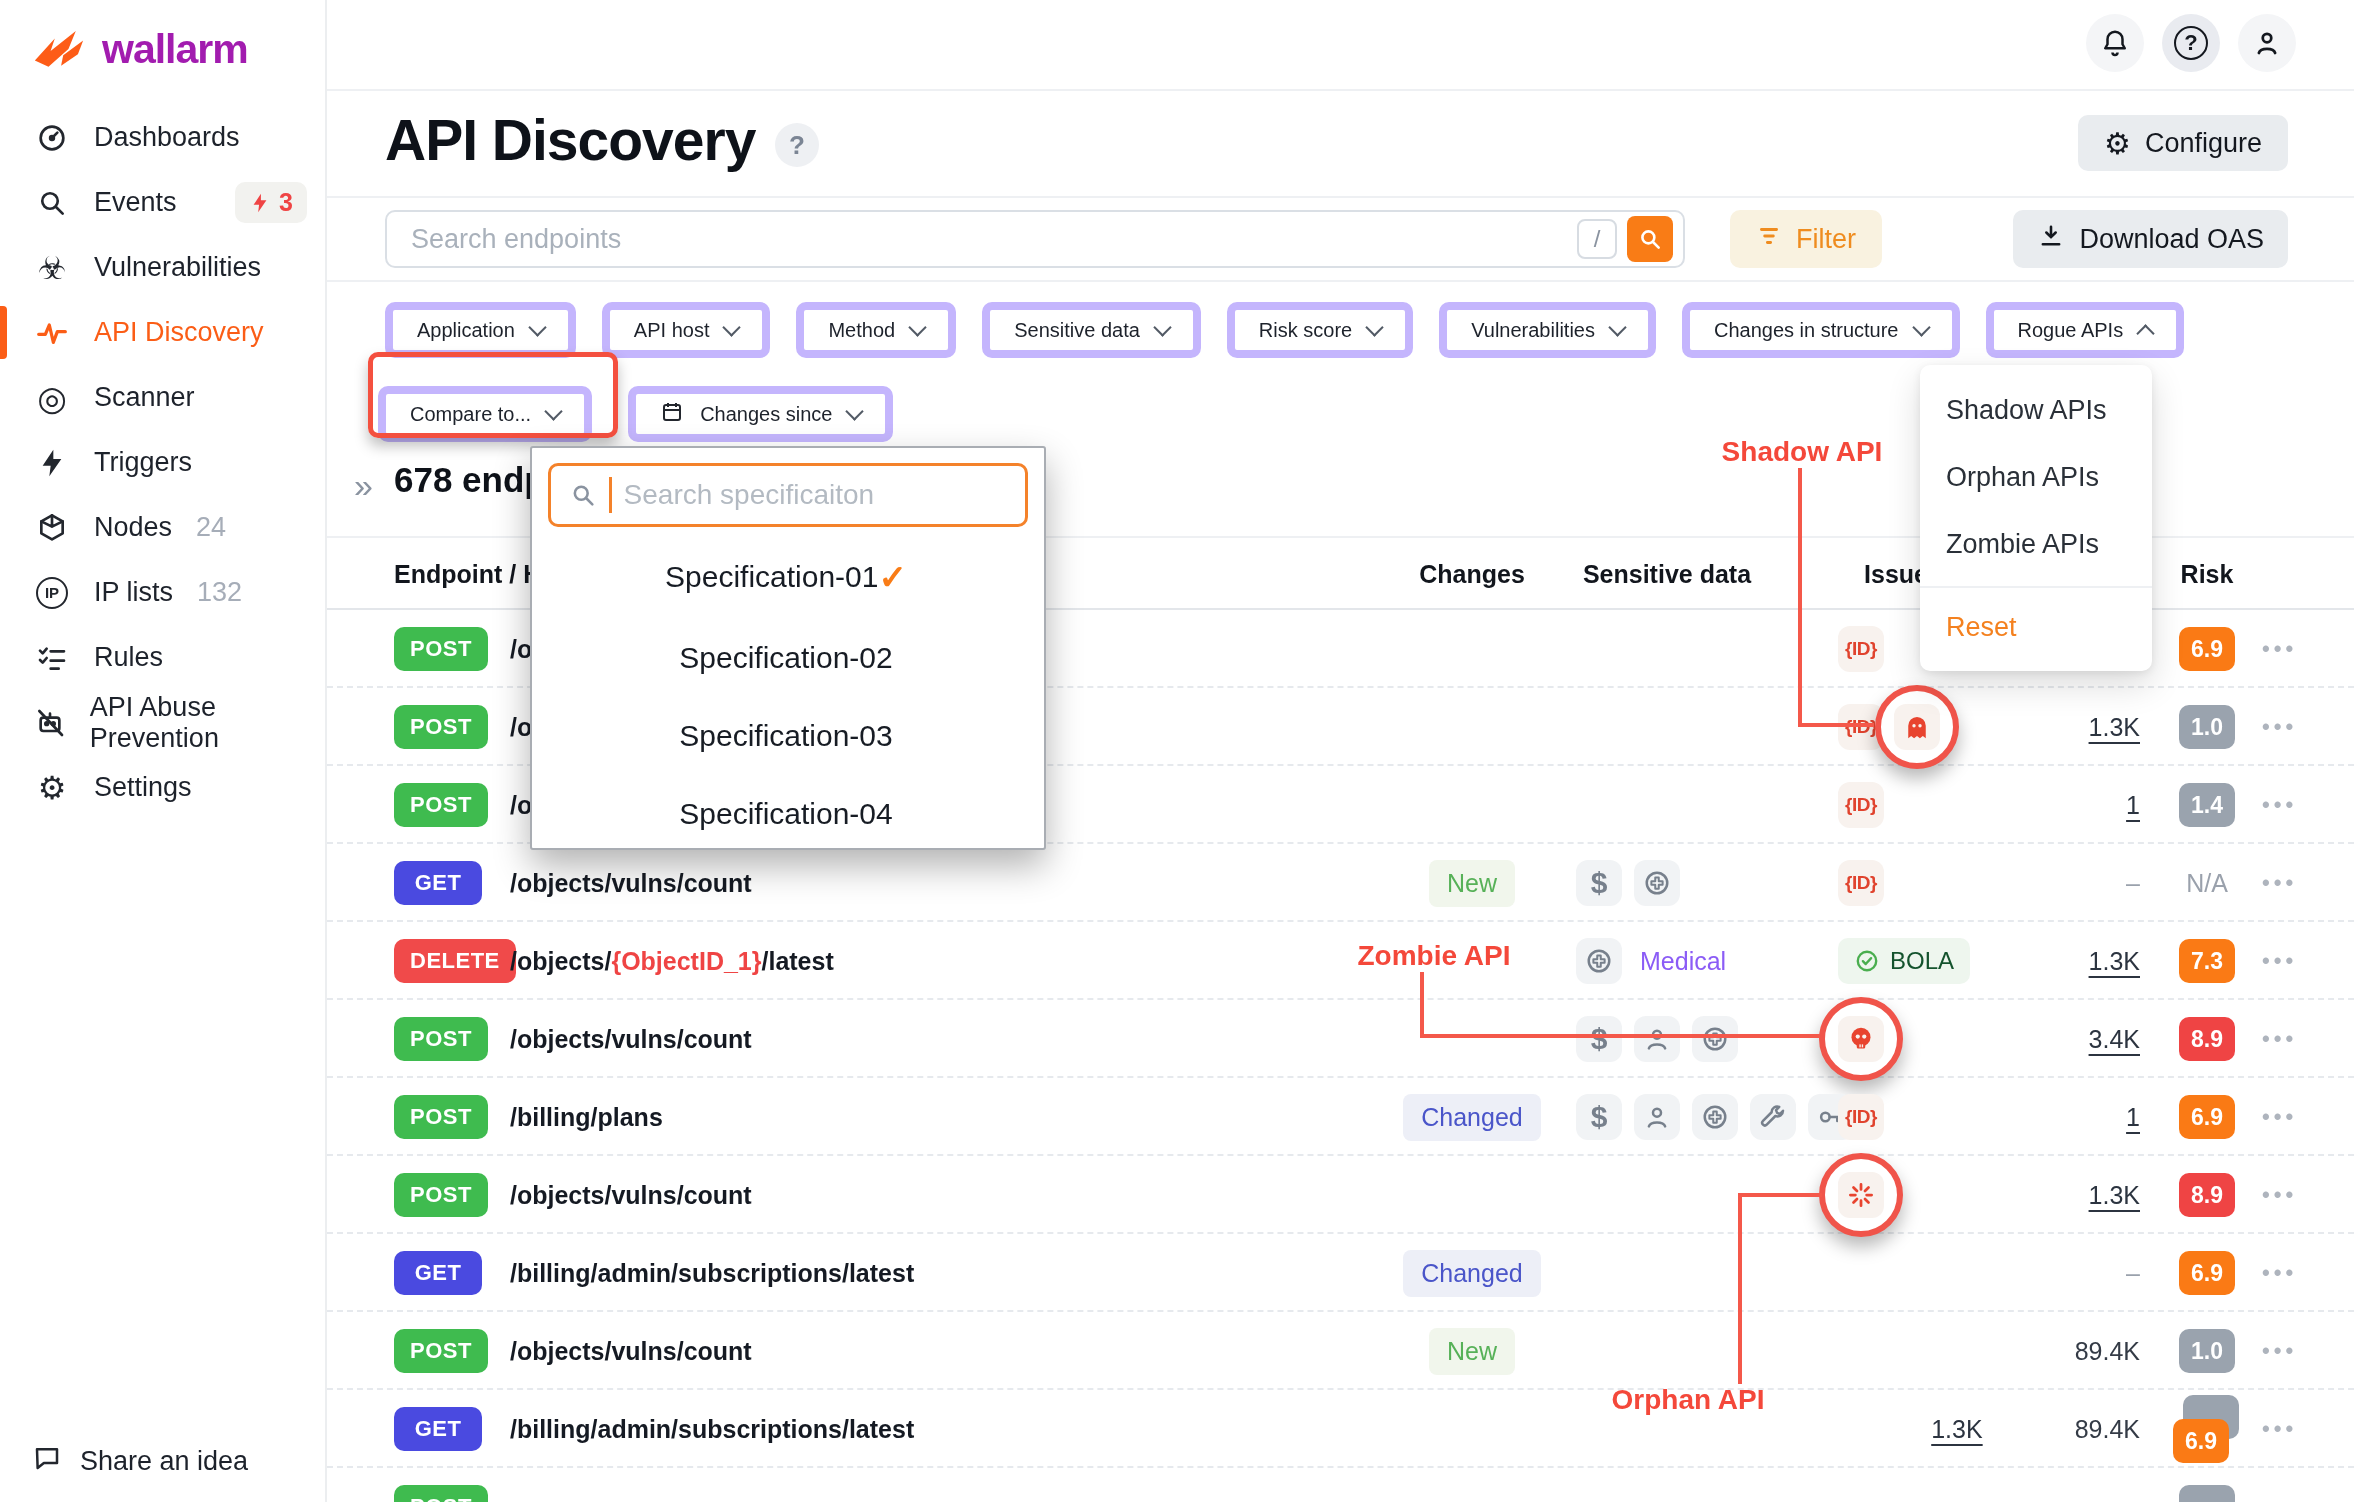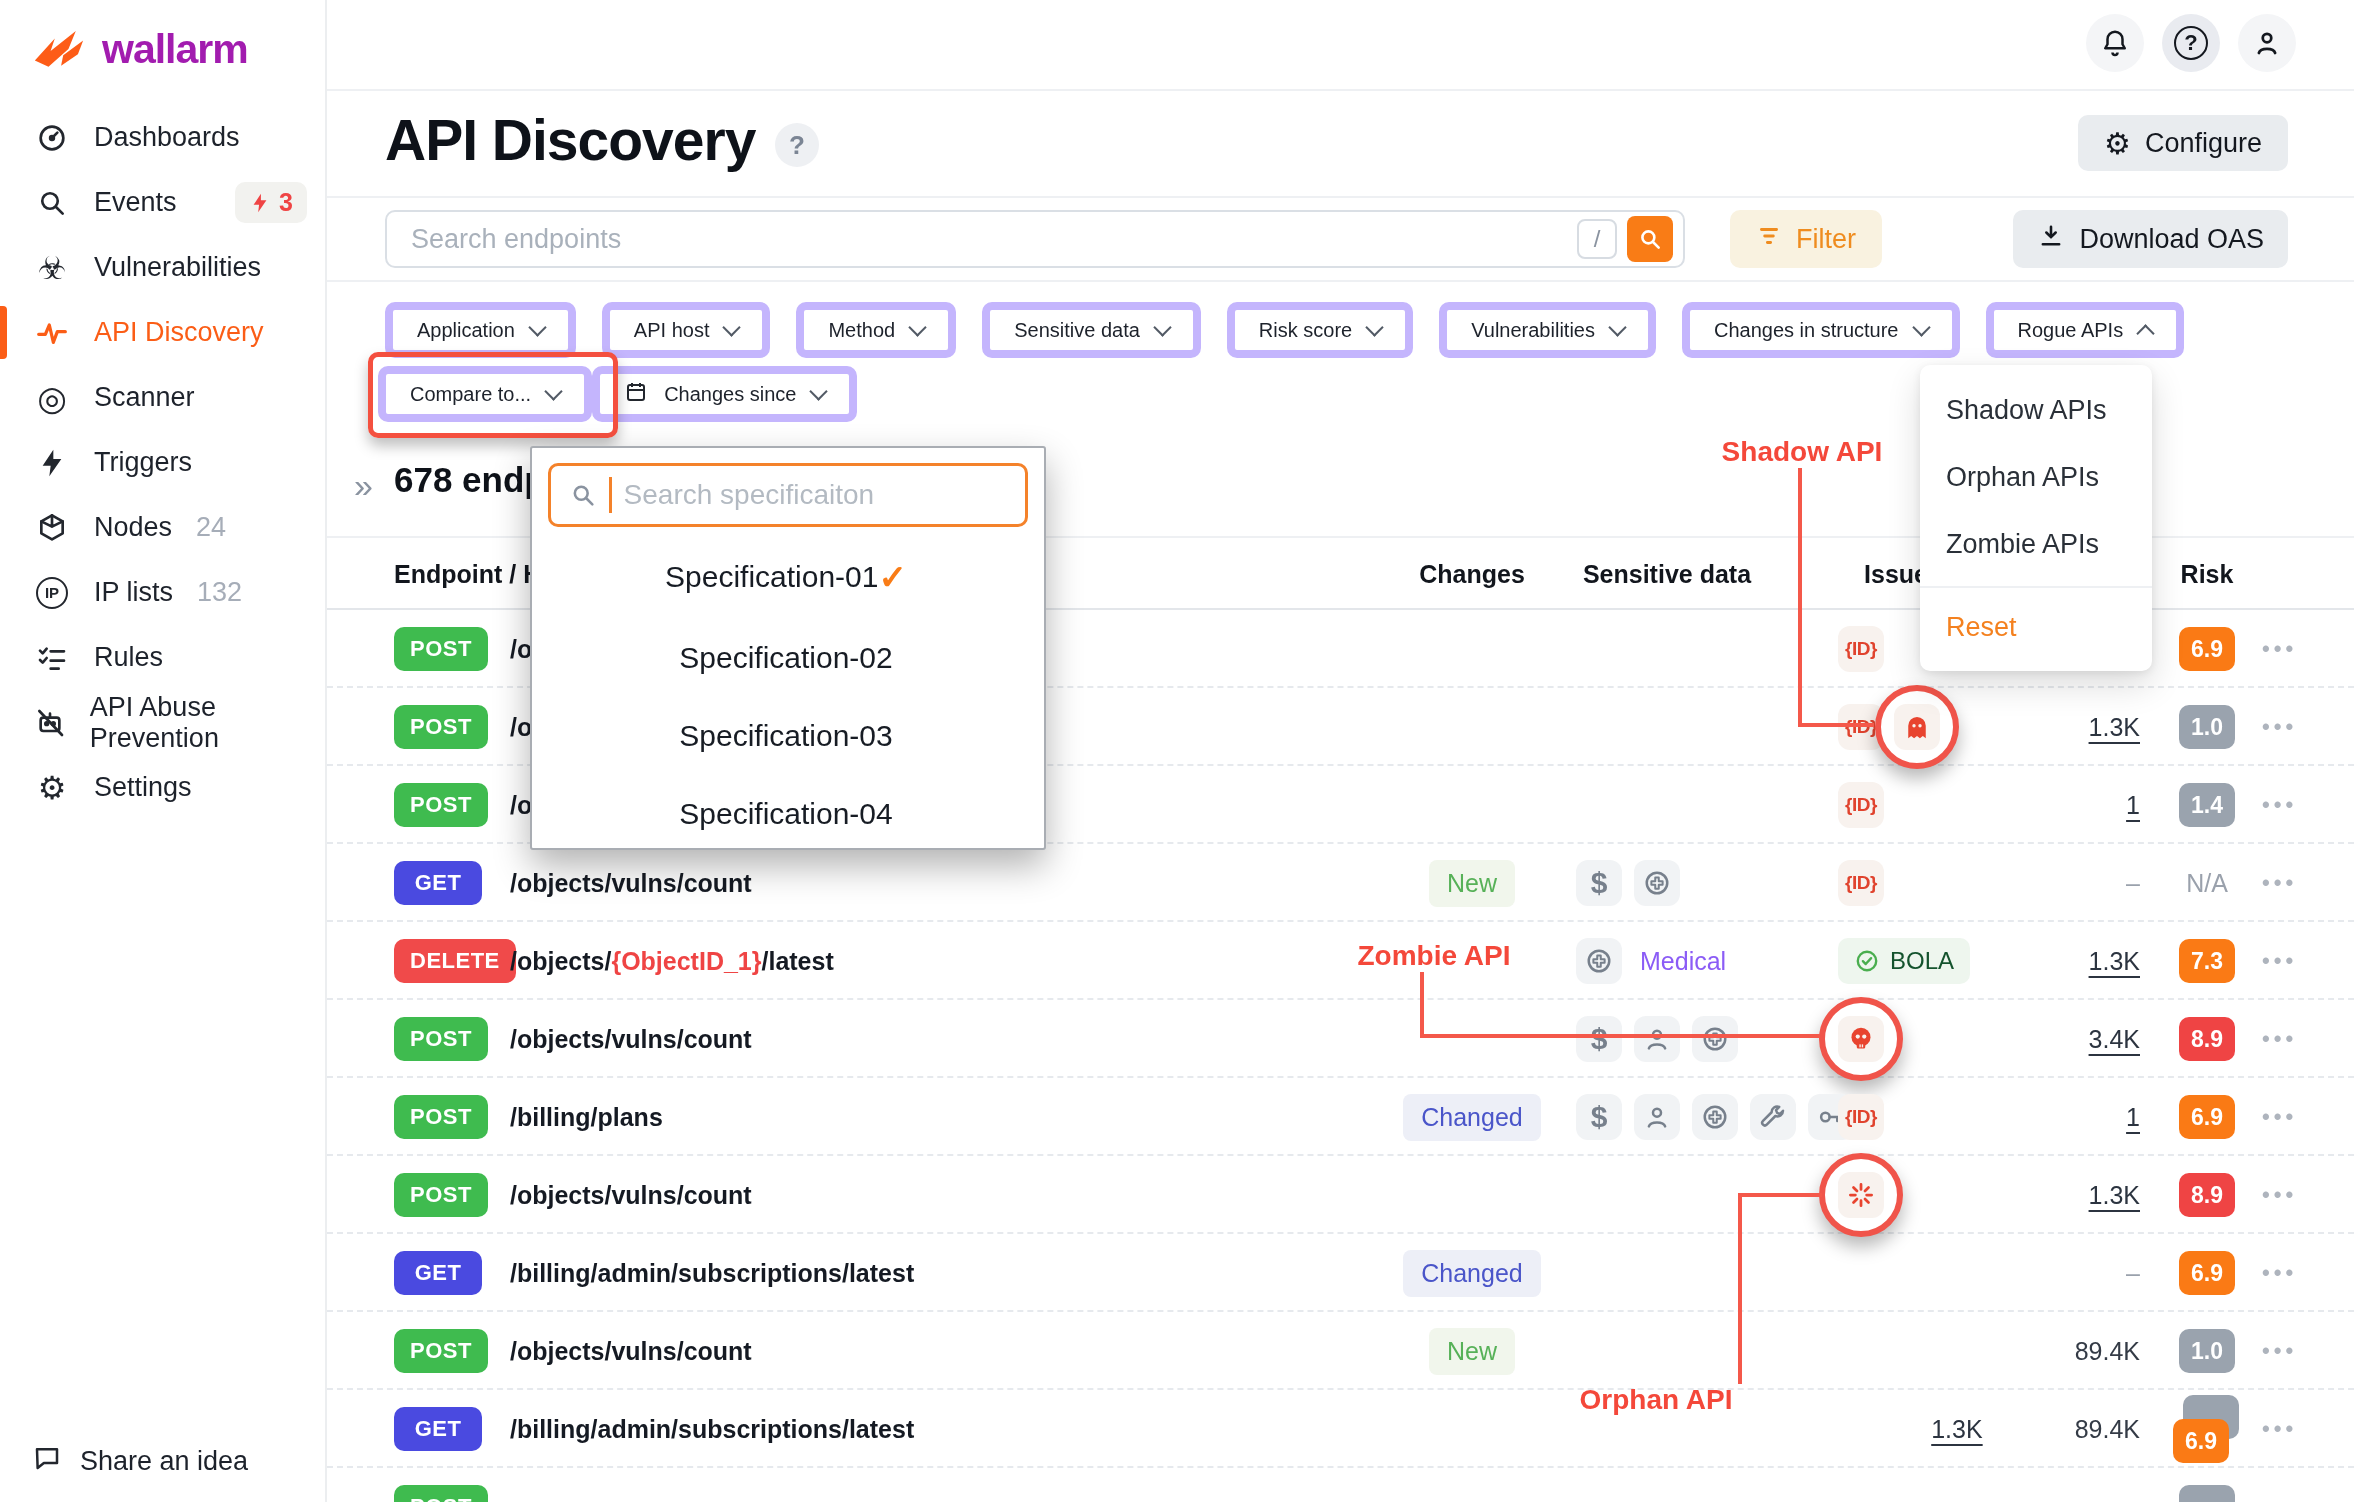--- a/index.html
+++ b/index.html
@@ -51,21 +51,21 @@
   .searchbox input::placeholder { color:#a9b1bb; }
   .slashkey { width:40px; height:40px; border:2px solid #d7dce2; border-radius:8px; color:#8a93a0; font-size:24px; display:flex; align-items:center; justify-content:center; margin-right:10px; }
   .sbtn { width:46px; height:46px; background:#f97c16; border-radius:8px; display:flex; align-items:center; justify-content:center; cursor:pointer; border:none; }
   .sbtn svg { width:26px; height:26px; color:#fff; }
   .filterbtn { position:absolute; left:1403px; top:14px; height:58px; padding:0 26px; background:#f9f2e0; border-radius:10px; display:flex; align-items:center; gap:14px; color:#ef8c1f; font-size:27px; cursor:pointer; border:none; font-family:inherit; }
   .filterbtn svg { width:26px; height:26px; }
   .dlbtn { right:66px; top:14px; height:58px; padding:0 24px; }
 
   
   .chips1 { position:absolute; top:302px; left:58px; display:flex; gap:26px; }
-  .chips2 { position:absolute; top:366px; left:51px; display:flex; }
+  .chips2 { position:absolute; top:386px; left:51px; display:flex; gap:36px; }
   .chip { display:flex; align-items:center; gap:16px; height:56px; padding:0 24px; border:8px solid #c4b5fd; border-radius:10px; font-size:20px; color:#1d222b; background:#fff; cursor:pointer; white-space:nowrap; }
   .chip svg { width:24px; height:24px; }
   .chv { width:13px; height:13px; border-right:2.6px solid #525a65; border-bottom:2.6px solid #525a65; transform:rotate(45deg); margin-top:-6px; }
   .chv.up { transform:rotate(-135deg); margin-top:6px; }
   .redbox { position:absolute; left:41px; top:352px; width:250px; height:86px; border:5px solid #f4503f; border-radius:10px; box-shadow:0 8px 14px rgba(0,0,0,.25); z-index:36; pointer-events:none; }
 
   
   .rogue-panel { position:absolute; left:1593px; top:365px; width:232px; background:#fff; border-radius:10px; box-shadow:0 2px 8px rgba(0,0,0,.08), 0 14px 34px rgba(0,0,0,.14); z-index:40; padding:12px 0; }
   .r-item { padding:18px 26px; font-size:27px; color:#2a3038; cursor:pointer; }
   .r-sep { border-top:2px solid #eef0f3; margin:8px 0; }
@@ -715,16 +715,16 @@
   </div>
 
   <div class="anno-label" style="left:1662px;top:436px">Shadow API</div>
   <div class="rline" style="left:1798px;top:468px;width:4px;height:259px"></div>
   <div class="rline" style="left:1798px;top:723px;width:76px;height:4px"></div>
 
   <div class="anno-label" style="left:1294px;top:940px">Zombie API</div>
   <div class="rline" style="left:1420px;top:972px;width:4px;height:66px"></div>
   <div class="rline" style="left:1420px;top:1034px;width:400px;height:4px"></div>
 
-  <div class="anno-label" style="left:1516px;top:1384px">Orphan API</div>
+  <div class="anno-label" style="left:1548px;top:1384px">Orphan API</div>
   <div class="rline" style="left:1738px;top:1195px;width:4px;height:189px"></div>
   <div class="rline" style="left:1738px;top:1193px;width:84px;height:4px"></div>
 </div>
 
 </body></html>

